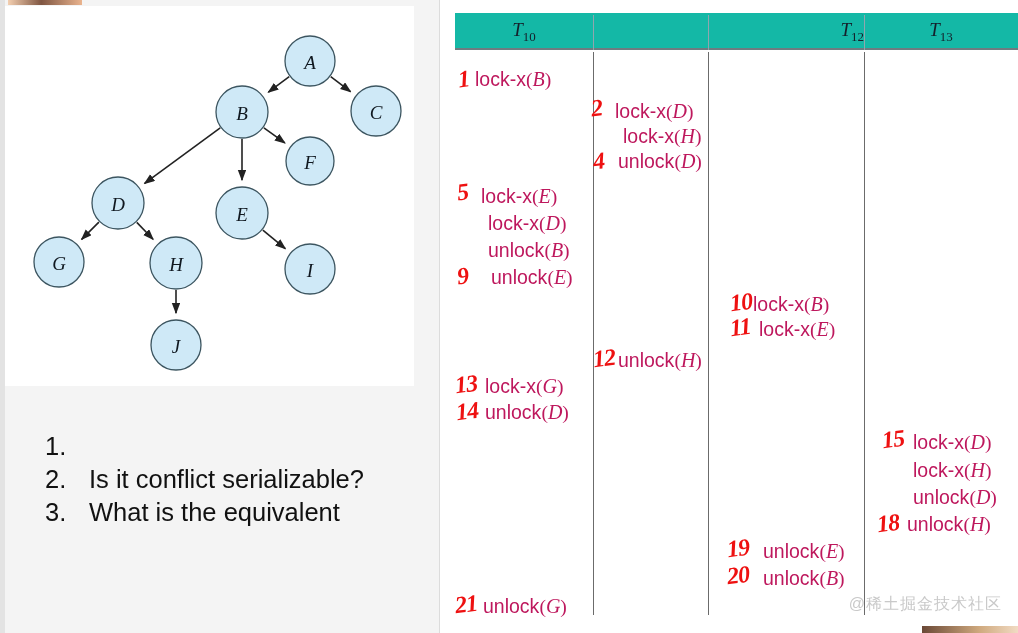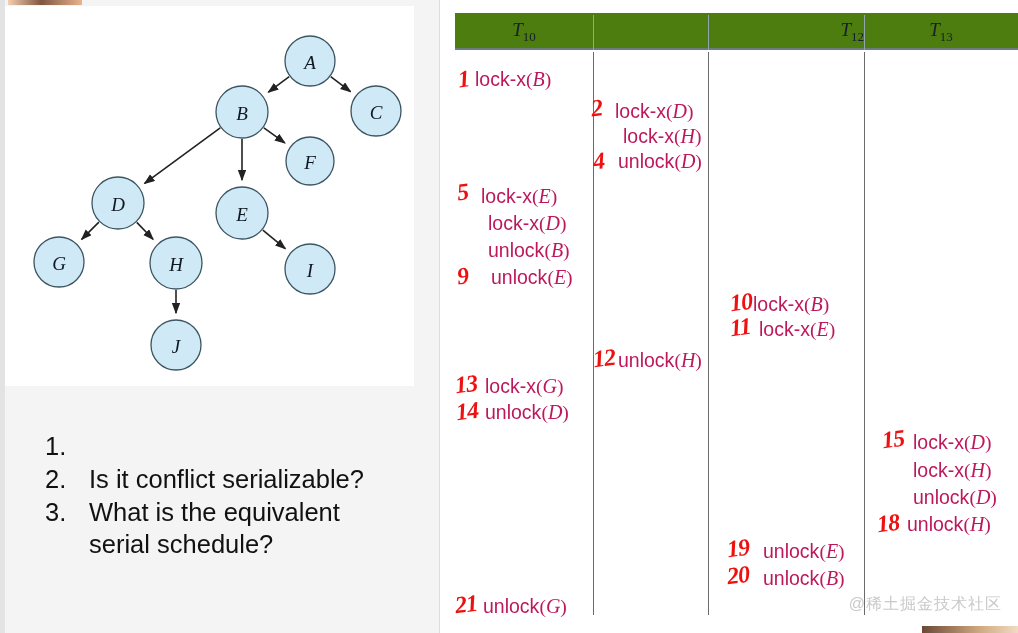--- a/index.html
+++ b/index.html
@@ -57,21 +57,21 @@
   
   .table-pane{
     position:absolute;left:440px;top:0;width:578px;height:633px;
     background:#ffffff;
   }
   .sched{
     position:absolute;left:15px;top:13px;width:563px;height:610px;
   }
   .sched-header{
     position:absolute;left:0;top:0;width:563px;height:37px;
-    background:#4d7c0f;
+    background:#14b8a6;
     border-bottom:2px solid #6e7b80;
     box-sizing:border-box;
   }
   .sched-header .hcell{
     position:absolute;top:0;height:37px;
     display:flex;align-items:center;justify-content:center;
     box-sizing:border-box;
   }
   .hcell-label{
     font-family:"Liberation Serif", serif;
@@ -198,21 +198,20 @@
         <span class="q-num">1.</span>
       </div>
       <div class="q-item">
         <span class="q-num">2.</span>
         <span class="q-text">Is it conflict serializable?</span>
       </div>
       <div class="q-item">
         <span class="q-num">3.</span>
         <span class="q-text">
           <span>What is the equivalent</span>
-          <span class="second-line">serial schedule?</span>
         </span>
       </div>
     </div>
   </div>
 
   <div class="table-pane">
     <div class="sched">
 
       <div class="sched-header">
         <div class="hcell" style="left:0;width:138px;">

